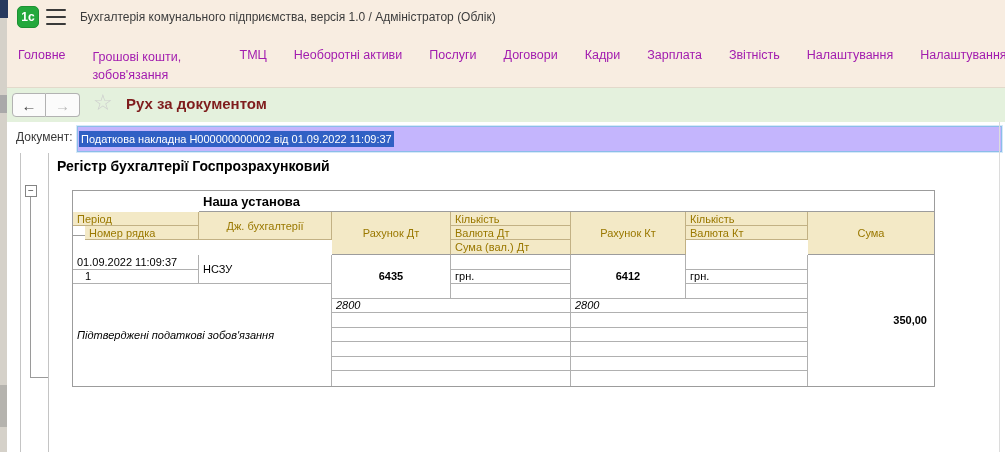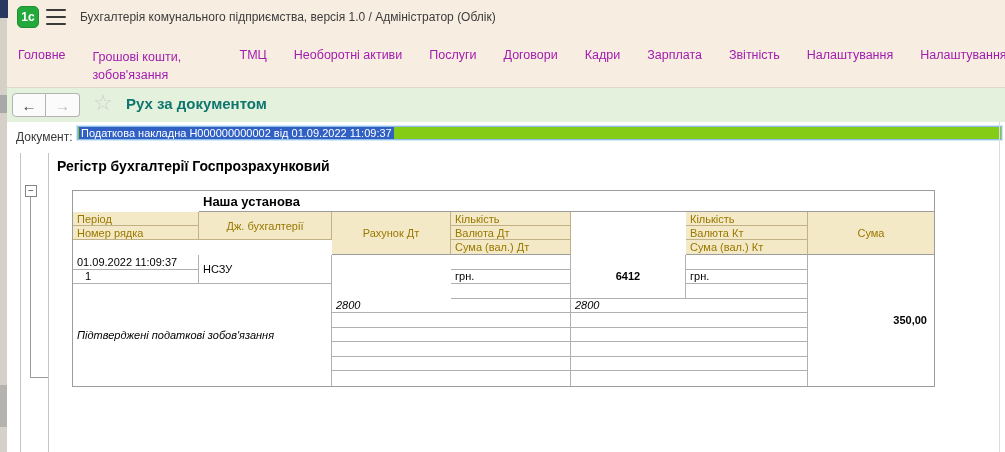--- a/index.html
+++ b/index.html
@@ -25,26 +25,26 @@
   .menu-item:nth-child(2) { max-width:120px; white-space:normal; line-height:1.45; }
 
   
   .toolbar { position:absolute; left:0; top:88px; width:1005px; height:34px; background:#e4f1dd; }
   .navbtns { position:absolute; left:12px; top:5px; display:flex; }
   .navbtn { width:34px; height:24px; background:#fbfbfb; border:1px solid #b2b2b2; display:flex;
             align-items:center; justify-content:center; font-size:15px; font-weight:bold; }
   .navbtn.back { border-radius:4px 0 0 4px; color:#444; }
   .navbtn.fwd  { border-radius:0 4px 4px 0; border-left:none; color:#b9b9b9; }
   .star { position:absolute; left:93px; top:2px; font-size:22px; color:#cdcdcd; }
-  .page-title { position:absolute; left:126px; top:7px; font-size:15px; font-weight:bold; color:#0f766e; }
+  .page-title { position:absolute; left:126px; top:7px; font-size:15px; font-weight:bold; color:#7f1d1d; }
 
   
   .docrow { position:absolute; left:0; top:122px; width:1005px; height:30px; background:#fff; }
   .doc-label { position:absolute; left:16px; top:8px; font-size:12px; color:#3a3a3a; }
-  .doc-input { position:absolute; left:77px; top:4px; right:3px; height:14px; background:#84cc16;
+  .doc-input { position:absolute; left:77px; top:4px; right:3px; height:26px; background:#c4b5fd;
                border:1px solid #8cbde9; box-shadow:0 0 0 1px #d6e9f8; font-size:11px;
                display:flex; align-items:center; padding-left:1px; overflow:hidden; }
   .doc-sel { background:#3060c4; color:#fff; padding:2px 2px; white-space:nowrap; }
 
   
   .left-strip { position:absolute; left:0; top:18px; width:7px; height:434px; background:#d5d1c9; }
   .strip-handle1 { position:absolute; left:0; top:95px; width:7px; height:18px; background:#a9a9a9; }
   .strip-handle2 { position:absolute; left:0; top:385px; width:7px; height:42px; background:#b5b3ae; }
   .vline20 { position:absolute; left:20px; top:153px; width:1px; height:299px; background:#c4c4c4; }
   .vline48 { position:absolute; left:48px; top:153px; width:1px; height:299px; background:#c4c4c4; }
@@ -135,36 +135,37 @@
   <div class="grp-hline"></div>
 
   <div class="report-title">Регістр бухгалтерії Госпрозрахунковий</div>
 
   <div class="tbl">
 
     <div class="c rt org-label" style="grid-column:1/2; grid-row:1/2;margin-top:44px;">Установа:</div>
     <div class="c b no-r org-value" style="grid-column:2/8; grid-row:1/2;">Наша установа</div>
 
     <div class="c hdr" style="grid-column:1/2; grid-row:2/3;">Період</div>
-    <div class="c hdr" style="grid-column:1/2; grid-row:3/4;">Номер рядка</div>
+    <div class="c hdr" style="grid-column:1/2; grid-row:3/4;margin-left:12px;">Номер рядка</div>
     <div class="c hdr ctr" style="grid-column:2/3; grid-row:2/4;">Дж. бухгалтерії</div>
     <div class="c hdr ctr hdr-edge" style="grid-column:3/4; grid-row:2/5;">Рахунок Дт</div>
     <div class="c hdr" style="grid-column:4/5; grid-row:2/3;">Кількість</div>
     <div class="c hdr" style="grid-column:4/5; grid-row:3/4;">Валюта Дт</div>
     <div class="c hdr hdr-edge" style="grid-column:4/5; grid-row:4/5;">Сума (вал.) Дт</div>
+    <div class="c hdr ctr hdr-edge" style="grid-column:5/6; grid-row:2/5;">Рахунок Кт</div>
     <div class="c hdr" style="grid-column:6/7; grid-row:2/3;">Кількість</div>
     <div class="c hdr" style="grid-column:6/7; grid-row:3/4;">Валюта Кт</div>
-    <div class="c hdr hdr-edge" style="grid-column:6/7; grid-row:4/5;">Сума (вал.) Кт</div>
     <div class="c hdr ctr no-r hdr-edge" style="grid-column:7/8; grid-row:2/5;">Сума</div>
 
     <div class="c" style="grid-column:1/2; grid-row:5/6;">01.09.2022 11:09:37</div>
     <div class="c" style="grid-column:1/2; grid-row:6/7; padding-left:12px;">1</div>
     <div class="c i no-b" style="grid-column:1/3; grid-row:7/14;">Підтверджені податкові зобов'язання</div>
     <div class="c" style="grid-column:2/3; grid-row:5/7;">НСЗУ</div>
 
+    <div class="c b ctr" style="grid-column:3/4; grid-row:5/8;">6435</div>
     <div class="c" style="grid-column:4/5; grid-row:5/6;"></div>
     <div class="c" style="grid-column:4/5; grid-row:6/7;">грн.</div>
     <div class="c" style="grid-column:4/5; grid-row:7/8;"></div>
     <div class="c i" style="grid-column:3/5; grid-row:8/9;">2800</div>
     <div class="c" style="grid-column:3/5; grid-row:9/10;"></div>
     <div class="c" style="grid-column:3/5; grid-row:10/11;"></div>
     <div class="c" style="grid-column:3/5; grid-row:11/12;"></div>
     <div class="c" style="grid-column:3/5; grid-row:12/13;"></div>
     <div class="c no-b" style="grid-column:3/5; grid-row:13/14;"></div>
 

